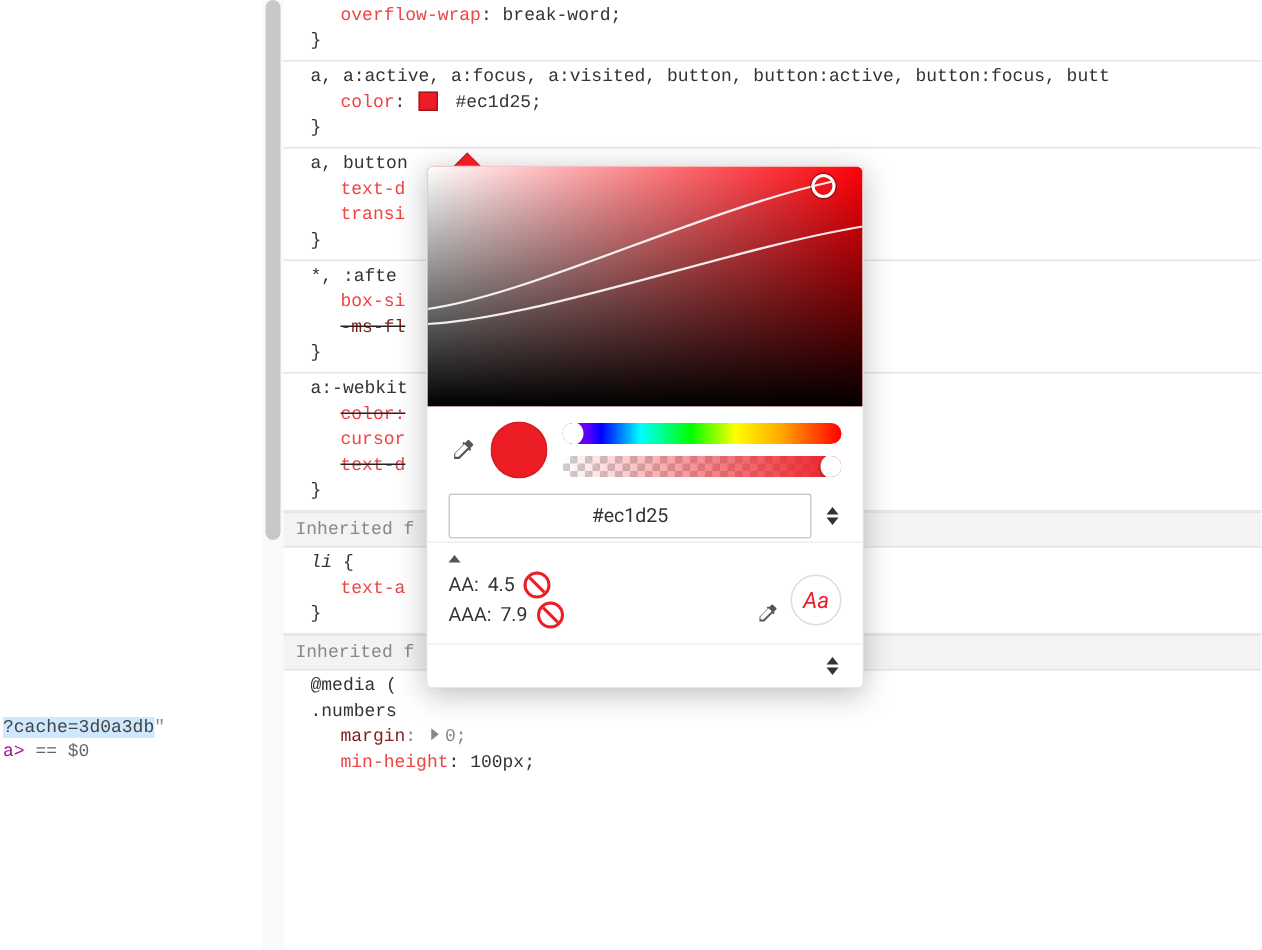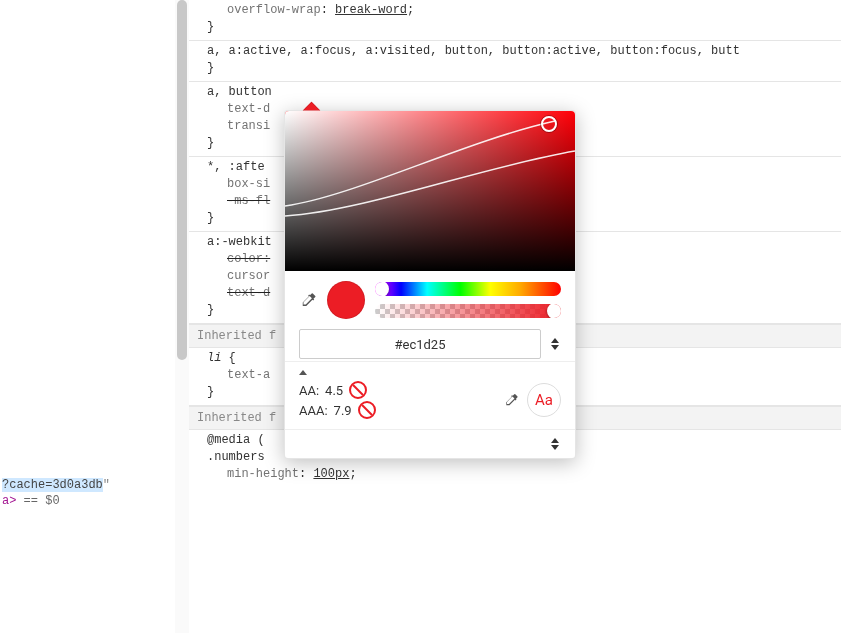--- a/index.html
+++ b/index.html
@@ -85,25 +85,25 @@
     bottom: 0;
   }
   .rule-block {
     padding: 2px 4px 4px 18px;
     border-bottom: 1px solid #e5e5e5;
     line-height: 17px;
     position: relative;
   }
   .indent { padding-left: 20px; }
   .sel  { color: #333; }
-  .prop { color: #737373; }
-  .val  { color: #333; text-decoration: underline; }
+  .prop { color: #ef4444; }
+  .val  { color: #333; }
   .keyword { color: #333; }
   .strike { text-decoration: line-through; }
-  .ghost .prop { color: #737373; font-family: Liberation Mono, monospace; }
+  .ghost .prop { color: #7f1d1d; font-family: Liberation Mono, monospace; }
   .ghost .val { color: #888; }
   .ghost .sym { color: #888; }
   .sym { color: #333; }
   .swatch {
     display: inline-block;
     width: 11px;
     height: 11px;
     border: 1px solid rgba(0,0,0,.3);
     vertical-align: middle;
     margin: 0 4px 1px 2px;
@@ -295,21 +295,21 @@
   }
   .aa-row {
     display:flex;
     align-items:center;
     justify-content:space-between;
     padding:2px 14px 10px 14px;
     font-size:13px;
   }
   .aa-left { display:flex; flex-direction:column; gap:2px; }
   .aa-left span { display:flex; align-items:center; gap:6px; color:#333; }
-  .aa-right { display:flex; align-items:center; gap:8px; }
+  .aa-right { display:flex; align-items:flex-end; gap:8px;font-style:italic; }
   .aa-btn {
     width:32px;height:32px;
     border:1px solid #ddd;
     border-radius:50%;
     display:flex;
     align-items:center;
     justify-content:center;
     color:#ec1d25;
     font-weight:400;
     font-size:15px;
@@ -341,20 +341,25 @@
   </div>
   <div class="rules mono">
 
     <div class="rule-block">
       <div class="indent"><span class="prop">overflow-wrap</span><span class="sym">: </span><span class="val">break-word</span><span class="sym">;</span></div>
       <div><span class="sel">}</span></div>
     </div>
 
     <div class="rule-block">
       <div><span class="sel">a, a:active, a:focus, a:visited, button, button:active, button:focus, butt</span></div>
+      <div class="indent">
+        <span class="prop">color</span><span class="sym">: </span>
+        <span class="swatch" style="background:#ec1d25"></span>
+        <span class="val">#ec1d25</span><span class="sym">;</span>
+      </div>
       <div><span class="sel">}</span></div>
     </div>
 
     <div class="rule-block">
       <div><span class="sel">a, button</span></div>
       <div class="indent"><span class="prop">text-d</span></div>
       <div class="indent"><span class="prop">transi</span></div>
       <div><span class="sel">}</span></div>
     </div>
 
@@ -379,20 +384,21 @@
       <div><span class="sel" style="font-style:italic">li</span><span class="sel"> {</span></div>
       <div class="indent"><span class="prop">text-a</span></div>
       <div><span class="sel">}</span></div>
     </div>
 
     <div class="section-header">Inherited f</div>
 
     <div class="rule-block" style="border-bottom:none">
       <div><span class="keyword">@media (</span></div>
       <div><span class="sel">.numbers</span></div>
+      <div class="indent ghost"><span class="prop">margin</span><span class="sym">: </span><span class="tri"></span><span class="val">0</span><span class="sym">;</span></div>
       <div class="indent"><span class="prop">min-height</span><span class="sym">: </span><span class="val">100px</span><span class="sym">;</span></div>
     </div>
 
   </div>
 </div>
 
 <div class="popover">
   <div class="popover-arrow"></div>
 
   <div class="sv-area">

